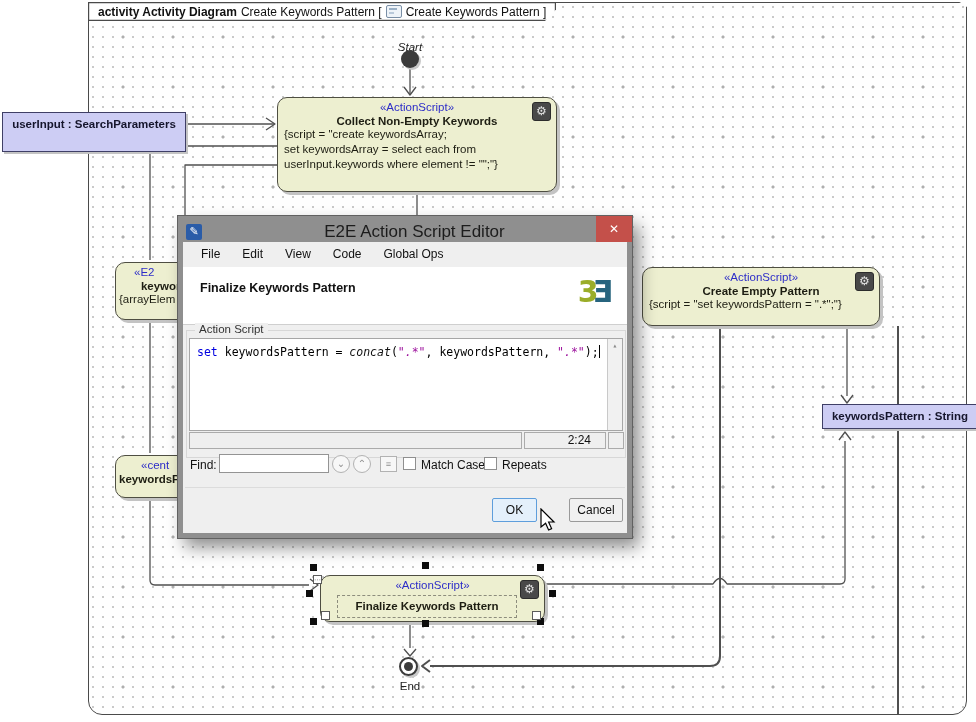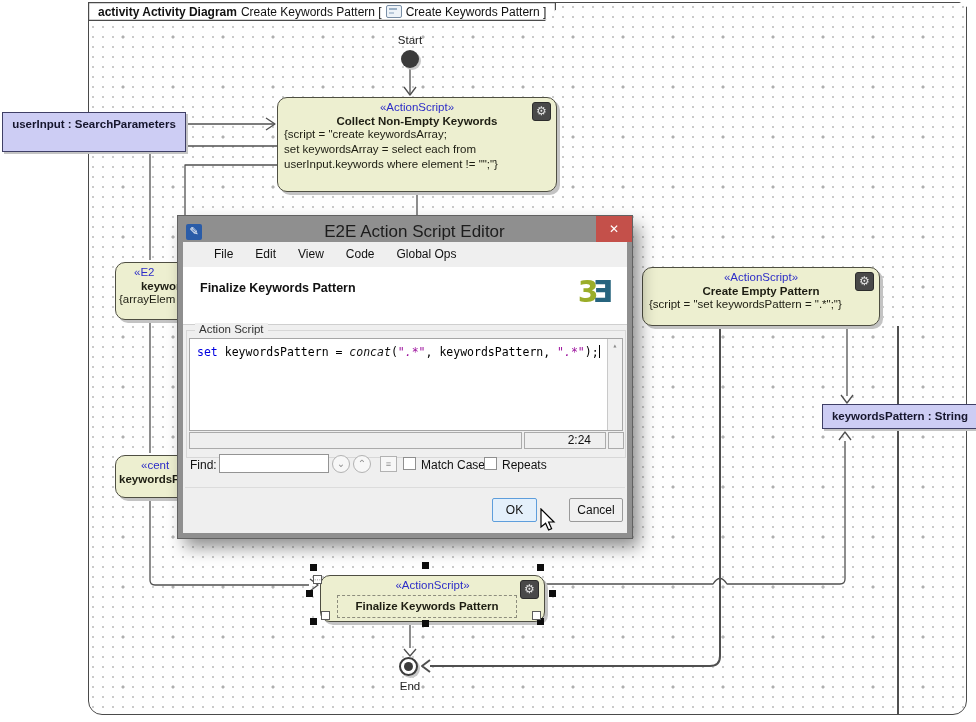--- a/index.html
+++ b/index.html
@@ -50,21 +50,21 @@
 
   
   #dialog{position:absolute;left:178px;top:216px;width:454px;height:322px;box-sizing:border-box;
     background:#efefef;border:5px solid #8f8f8f;box-shadow:0 0 0 1px #616161,7px 9px 16px rgba(0,0,0,.45);}
   #titlebar{position:relative;height:21px;background:#8f8f8f;display:flex;align-items:center;}
   #winicon{width:16px;height:16px;margin-left:3px;background:#2a5ca8;border-radius:2px;color:#fff;
     font-size:11px;line-height:15px;text-align:center;flex:0 0 auto;}
   #wintitle{flex:1;text-align:center;font-size:17px;color:#1c1c1c;}
   #closebtn{position:absolute;top:-5px;right:-5px;width:36px;height:26px;background:#c4504a;color:#fff;
     font-size:12px;line-height:26px;text-align:center;}
-  #menubar{height:25px;display:flex;align-items:center;padding-left:20px;gap:0;background:#efefef;font-size:12px;color:#111;}
+  #menubar{height:25px;display:flex;align-items:center;padding-left:7px;gap:0;background:#efefef;font-size:12px;color:#111;}
   #menubar .mi{padding:0 11px;line-height:25px;}
   #dlgheader{position:relative;height:57px;background:#fff;border-bottom:1px solid #cfcfcf;}
   #dlgheader .htitle{position:absolute;left:17px;top:14px;font-weight:bold;font-size:12.5px;color:#111;}
   #logo{position:absolute;right:14px;top:7px;font-weight:bold;font-size:30px;letter-spacing:-3px;font-family:"DejaVu Sans",sans-serif;}
   #logo .g3{display:inline-block;}
   #logo .gE{display:inline-block;transform:scaleX(-1);}
   #grouparea{position:absolute;left:3px;top:109px;width:438px;height:126px;border:1px solid #d7d7d7;background:#efefef;}
   #grouplabel{position:absolute;left:8px;top:-8px;background:#efefef;padding:0 4px;font-size:11.5px;color:#333;}
   #editor{position:absolute;left:2px;top:7px;width:432px;height:91px;background:#fff;border:1px solid #a6a6a6;
     font-family:"DejaVu Sans Mono",monospace;font-size:11.5px;color:#000;}
@@ -121,21 +121,21 @@
       <polyline class="thick" points="430,660 422,666 430,672"></polyline>
     <path d="M545 584 L713 584 Q720 573 727 584 L840 584 Q845 584 845 579 L845 441"></path>
       <polyline points="839,440 845,432 851,440"></polyline>
     <path d="M847 326 L847 396"></path>
       <polyline points="841,395 847,403 853,395"></polyline>
     <path d="M410 622 L410 648"></path>
       <polyline points="404,649 410,656 416,649"></polyline>
     <path class="thick" d="M898 326 L898 714"></path>
   </svg>
 
-  <div class="nodelabel" style="left:388px;top:34px;">Start</div>
+  <div class="nodelabel" style="left:388px;top:41px;font-style:italic;">Start</div>
   <div id="startnode"></div>
   <div id="endnode"></div>
   <div class="nodelabel" style="left:388px;top:680px;">End</div>
 
   <div class="objnode" style="left:2px;top:112px;width:184px;height:40px;line-height:22px;">userInput : SearchParameters</div>
   <div class="objnode" style="left:822px;top:404px;width:156px;height:25px;line-height:23px;">keywordsPattern : String</div>
 
   <div class="action" style="left:277px;top:97px;width:280px;height:95px;">
     <div class="stereo">«ActionScript»</div>
     <div class="aname">Collect Non-Empty Keywords</div>

